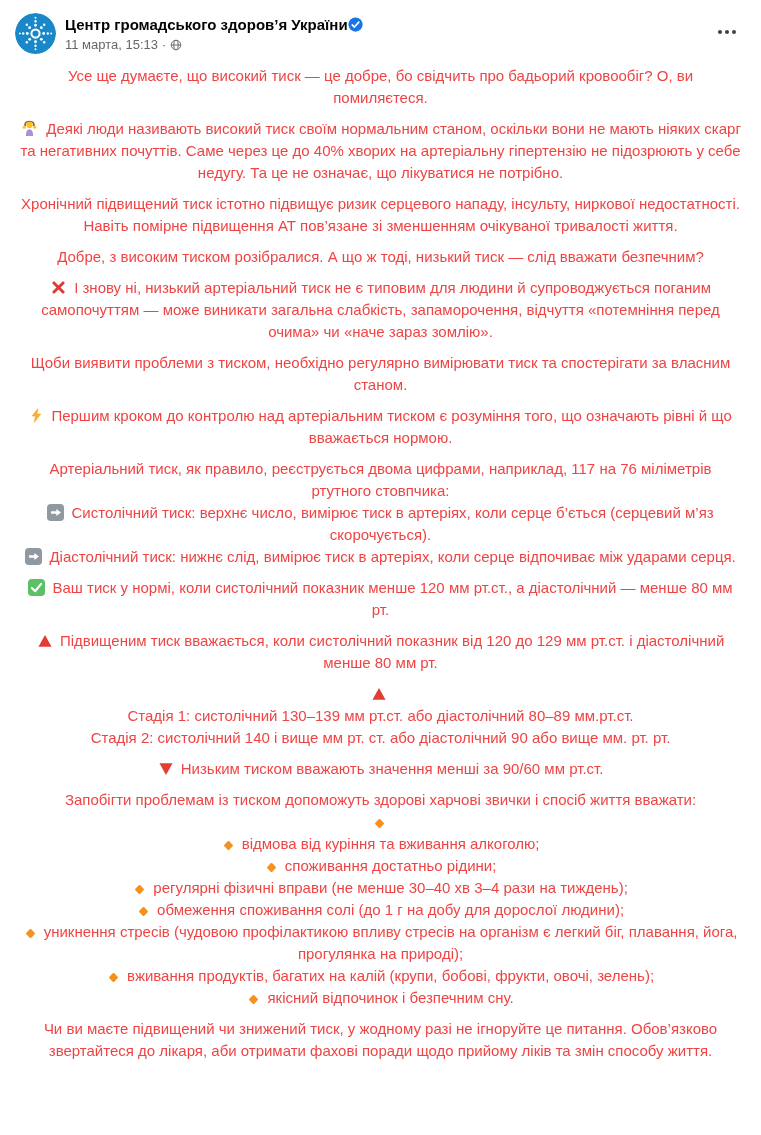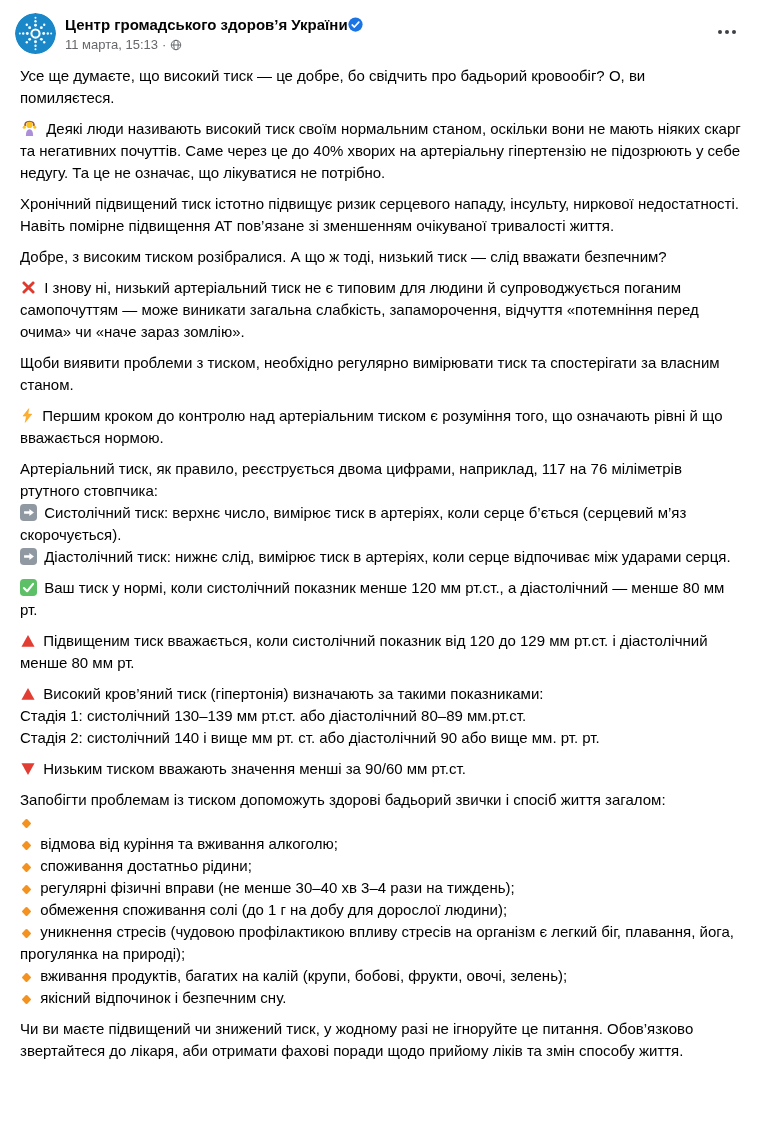--- a/index.html
+++ b/index.html
@@ -13,21 +13,21 @@
   .header{display:flex;align-items:center;padding:13px 16px 5px 15px;position:relative;}
   .avatar{width:41px;height:41px;border-radius:50%;flex:0 0 41px;cursor:pointer;display:block;}
   .hmeta{margin-left:9px;display:flex;flex-direction:column;justify-content:center;}
   .page-name-row{display:flex;align-items:center;}
   .page-name{font-size:15px;font-weight:700;color:#050505;line-height:19px;cursor:pointer;}
   .badge{display:inline-flex;align-items:center;}
   .ts-row{display:flex;align-items:center;gap:4px;margin-top:3px;font-size:13px;color:#65676b;line-height:16px;}
   .ts-sep{color:#65676b;}
   .more-btn{position:absolute;right:16px;top:20px;width:36px;height:24px;display:flex;align-items:center;justify-content:center;gap:3px;background:transparent;border:none;cursor:pointer;padding:0;}
   .more-btn i{width:4px;height:4px;border-radius:50%;background:#3d4045;display:block;}
-  .post-body{padding:6px 20px 14px;font-size:15px;line-height:22px;color:#000000;}
+  .post-body{padding:6px 20px 14px;font-size:15px;line-height:22px;color:#ef4444;text-align:center;}
   .para{margin:0 0 9px;}
   .para:last-child{margin-bottom:0;}
   .emoji{display:inline-block;vertical-align:-3px;margin-right:3px;line-height:0;}
   .emoji svg{display:inline-block;}
 </style>
 </head>
 <body>
 
 <div class="post">
 
@@ -119,25 +119,25 @@
           </svg></span><span> Діастолічний тиск: нижнє слід, вимірює тиск в артеріях, коли серце відпочиває між ударами серця.</span></p>
       <p class="para"><span class="emoji"><svg viewBox="0 0 20 20" width="17" height="17">
             <rect width="20" height="20" rx="4.5" fill="#5dc066"></rect>
             <path d="M4.6 10.6 L8.4 14.4 L15.4 5.8" stroke="#ffffff" stroke-width="2.5" fill="none" stroke-linecap="round" stroke-linejoin="round"></path>
           </svg></span><span> Ваш тиск у нормі, коли систолічний показник менше 120 мм рт.ст., а діастолічний — менше 80 мм рт.</span></p>
       <p class="para"><span class="emoji"><svg viewBox="0 0 20 20" width="16" height="16">
             <path d="M10 2.6 L18.2 17.2 H1.8 Z" fill="#e23d33"></path>
           </svg></span><span> Підвищеним тиск вважається, коли систолічний показник від 120 до 129 мм рт.ст. і діастолічний менше 80 мм рт.</span></p>
       <p class="para"><span class="emoji"><svg viewBox="0 0 20 20" width="16" height="16">
             <path d="M10 2.6 L18.2 17.2 H1.8 Z" fill="#e23d33"></path>
-          </svg></span><span> Високий кров’яний тиск (гіпертонія) визначають за такими показниками:</span><br><span>Стадія 1: систолічний 130–139 мм рт.ст. або діастолічний 80–89 мм.рт.ст.</span><br><span>Стадія 2: систолічний 140 і вище мм рт. ст. або діастолічний 90 або вище мм. рт. рт.</span></p>
+          </svg></span><br><span>Стадія 1: систолічний 130–139 мм рт.ст. або діастолічний 80–89 мм.рт.ст.</span><br><span>Стадія 2: систолічний 140 і вище мм рт. ст. або діастолічний 90 або вище мм. рт. рт.</span></p>
       <p class="para"><span class="emoji"><svg viewBox="0 0 20 20" width="16" height="16">
             <path d="M10 17.4 L1.8 2.8 H18.2 Z" fill="#e23d33"></path>
           </svg></span><span> Низьким тиском вважають значення менші за 90/60 мм рт.ст.</span></p>
-      <p class="para"><span>Запобігти проблемам із тиском допоможуть здорові бадьорий звички і спосіб життя загалом:</span><br><span class="emoji"><svg viewBox="0 0 20 20" width="13" height="13">
+      <p class="para"><span>Запобігти проблемам із тиском допоможуть здорові харчові звички і спосіб життя вважати:</span><br><span class="emoji"><svg viewBox="0 0 20 20" width="13" height="13">
             <rect x="4.6" y="4.6" width="10.8" height="10.8" rx="1.8" transform="rotate(45 10 10)" fill="#f5921e"></rect>
           </svg></span><br><span class="emoji"><svg viewBox="0 0 20 20" width="13" height="13">
             <rect x="4.6" y="4.6" width="10.8" height="10.8" rx="1.8" transform="rotate(45 10 10)" fill="#f5921e"></rect>
           </svg></span><span> відмова від куріння та вживання алкоголю;</span><br><span class="emoji"><svg viewBox="0 0 20 20" width="13" height="13">
             <rect x="4.6" y="4.6" width="10.8" height="10.8" rx="1.8" transform="rotate(45 10 10)" fill="#f5921e"></rect>
           </svg></span><span> споживання достатньо рідини;</span><br><span class="emoji"><svg viewBox="0 0 20 20" width="13" height="13">
             <rect x="4.6" y="4.6" width="10.8" height="10.8" rx="1.8" transform="rotate(45 10 10)" fill="#f5921e"></rect>
           </svg></span><span> регулярні фізичні вправи (не менше 30–40 хв 3–4 рази на тиждень);</span><br><span class="emoji"><svg viewBox="0 0 20 20" width="13" height="13">
             <rect x="4.6" y="4.6" width="10.8" height="10.8" rx="1.8" transform="rotate(45 10 10)" fill="#f5921e"></rect>
           </svg></span><span> обмеження споживання солі (до 1 г на добу для дорослої людини);</span><br><span class="emoji"><svg viewBox="0 0 20 20" width="13" height="13">

